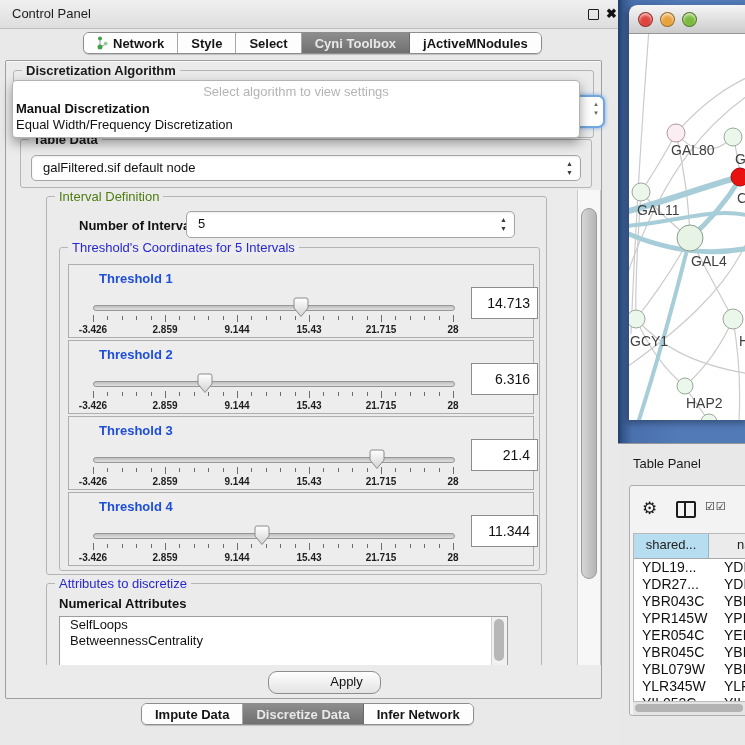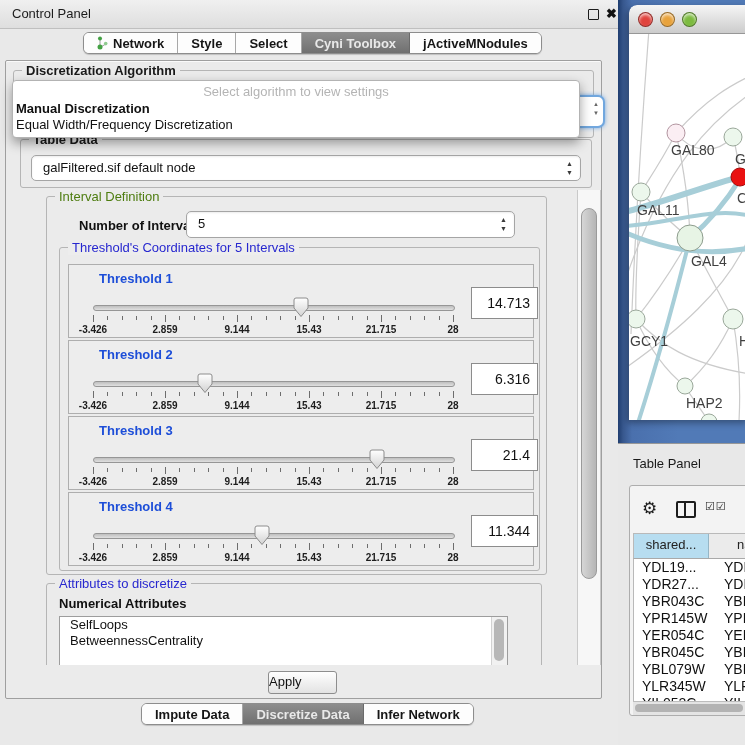--- a/index.html
+++ b/index.html
@@ -73,21 +73,21 @@
     font-size:14px;color:#111;text-align:right;line-height:30px;padding-right:7px;}
   
   #attr-group{left:33px;top:393px;width:494px;height:120px;}
   #attr-sublabel{position:absolute;left:12px;top:12px;font-size:13px;font-weight:700;color:#111;}
   #attr-list{position:absolute;left:12px;top:32px;width:447px;height:80px;background:#fff;border:1px solid #9d9d9d;overflow:hidden;}
   .attr-item{font-size:13px;color:#111;line-height:16px;padding-left:10px;white-space:nowrap;}
   #attr-scroll{position:absolute;right:0;top:0;width:15px;height:80px;background:#f1f1f1;border-left:1px solid #d2d2d2;}
   #attr-thumb{position:absolute;left:2px;top:2px;width:10px;height:42px;background:#b7b7b7;border-radius:5px;}
   
   #apply-btn{position:absolute;left:262px;top:610px;width:67px;height:21px;background:linear-gradient(#fefefe,#e3e3e3);
-    border:1px solid #8d8d8d;border-radius:3px;font-size:13px;color:#111;line-height:20px;}
+    border:1px solid #8d8d8d;border-radius:9px;font-size:13px;color:#111;text-align:center;line-height:20px;padding-left:44px;}
   
   #desktop{position:absolute;left:618px;top:0;width:127px;height:443px;
     background:linear-gradient(to right,#1f3d6f 0px,#37578d 5px,#4a70ad 14px,#517ab7 60px);}
   #net-frame{position:absolute;left:11px;top:5px;width:120px;height:415px;border-radius:8px 0 0 0;overflow:hidden;
     box-shadow:-2px 3px 7px rgba(0,0,0,.35);}
   #net-titlebar{position:relative;height:28px;background:linear-gradient(#f6f6f6,#cccccc);border-bottom:1px solid #979797;border-radius:8px 0 0 0;}
   .light{position:absolute;top:7px;width:13px;height:13px;border-radius:50%;border:1px solid rgba(0,0,0,.35);
     box-shadow:inset 0 2px 3px rgba(255,255,255,.7);}
   #net-canvas{position:relative;height:387px;background:#fff;overflow:hidden;}
   #net-canvas svg{position:absolute;left:0;top:0;}

